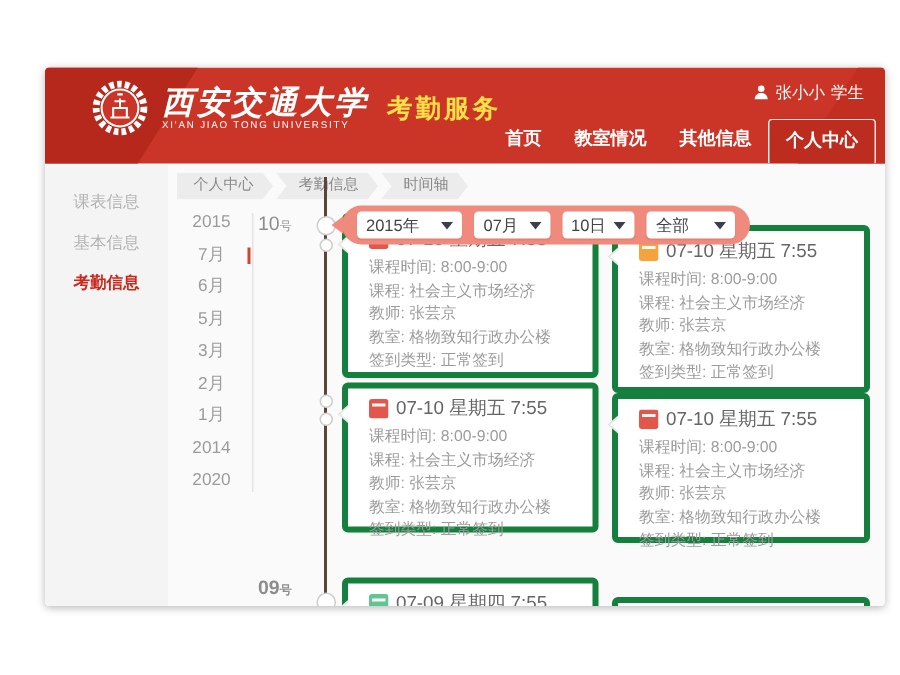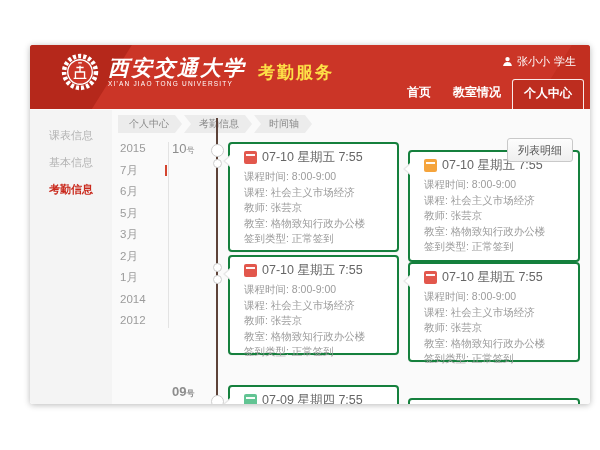--- a/index.html
+++ b/index.html
@@ -32,21 +32,21 @@
   .side .sitem.active{color:#c9291c;font-weight:bold;}
   .main{flex:1;position:relative;}
   
   .crumbs{position:absolute;left:6px;top:5px;display:flex;}
   .crumb{height:18px;line-height:18px;font-size:10px;color:#8a8a8a;background:#ececec;
          padding:0 13px 0 15px;margin-right:2px;
          clip-path:polygon(0 0,calc(100% - 7px) 0,100% 50%,calc(100% - 7px) 100%,0 100%,7px 50%);}
   .crumb:first-child{clip-path:polygon(0 0,calc(100% - 7px) 0,100% 50%,calc(100% - 7px) 100%,0 100%);
          padding-left:11px;}
   
-  .years{position:absolute;left:8px;top:28px;width:42px;text-align:left;}
+  .years{position:absolute;left:8px;top:28px;width:42px;text-align:center;}
   .yrow{font-size:11.5px;color:#9b9b9b;line-height:21.5px;position:relative;cursor:pointer;}
   .yrow .tick{position:absolute;right:-5px;top:5px;width:2px;height:11px;background:#d4442f;}
   .ysep{position:absolute;left:56px;top:32px;width:1px;height:186px;background:#e3e3e3;}
   
   .tline{position:absolute;left:104px;top:8px;bottom:0;width:2px;background:#5d4339;}
   .tdot{position:absolute;background:#fff;border:1px solid #cdcdcd;border-radius:50%;z-index:3;}
   .daylab{position:absolute;font-size:13px;color:#8d8d8d;}
   .daylab small{font-size:8px;}
   
   .filter{position:absolute;left:116px;top:27px;width:272px;height:26px;background:#ef8a7c;
@@ -57,21 +57,21 @@
   .sel{background:#fff;border-radius:3px;height:18px;display:flex;align-items:center;
        justify-content:space-between;padding:0 6px;font-size:11px;color:#444;cursor:pointer;
        box-shadow:0 1px 1px rgba(0,0,0,.08);}
   .sel .arr{width:0;height:0;border:4px solid transparent;border-top:5px solid #3a3f4a;
        margin-top:4px;margin-left:5px;}
   .w1{width:70px}.w2{width:46px}.w3{width:44px}.w4{width:56px}
   .listbtn{position:absolute;left:395px;top:28px;width:64px;height:22px;font-size:11px;color:#555;
        background:linear-gradient(#fdfdfd,#efefef);border:1px solid #c9c9c9;border-radius:3px;
        display:flex;align-items:center;justify-content:center;cursor:pointer;z-index:10;}
   
-  .card{position:absolute;background:#fff;border:2px solid #15803d;border-radius:4px;
+  .card{position:absolute;background:#fff;border:4px solid #15803d;border-radius:4px;
         padding:5px 10px 0 14px;box-sizing:border-box;box-shadow:0 1px 1px rgba(0,0,0,.03);z-index:2;}
   .card:before{content:"";position:absolute;left:-7px;top:11px;border:6px solid transparent;
         border-right:7px solid #e7e7e7;border-left:none;}
   .card:after{content:"";position:absolute;left:-5.5px;top:11px;border:6px solid transparent;
         border-right:7px solid #fff;border-left:none;}
   .chead{display:flex;align-items:center;gap:5px;margin-bottom:3px;}
   .cicon{width:13px;height:13px;border-radius:2px;flex-shrink:0;
         background-image:linear-gradient(rgba(255,255,255,.95),rgba(255,255,255,.95));
         background-size:9px 2px;background-position:2px 3px;background-repeat:no-repeat;}
   .cdate{font-size:12.5px;color:#666;white-space:nowrap;}
@@ -107,20 +107,21 @@
       <svg width="11" height="11" viewBox="0 0 12 12">
         <circle cx="6" cy="3.4" r="2.4" fill="#fff"></circle>
         <path d="M1.2 11c.4-3 2.3-4.4 4.8-4.4s4.4 1.4 4.8 4.4z" fill="#fff"></path>
       </svg>
       <span>张小小</span>
       <span>学生</span>
     </div>
     <div class="nav">
       <div class="item">首页</div>
       <div class="item">教室情况</div>
+      <div class="item">其他信息</div>
       <div class="item active">个人中心</div>
     </div>
   </div>
 
   <div class="content">
     <div class="side">
       <div class="sitem">课表信息</div>
       <div class="sitem">基本信息</div>
       <div class="sitem active">考勤信息</div>
     </div>
@@ -135,34 +136,51 @@
 
       <div class="years">
         <div class="yrow">2015</div>
         <div class="yrow"><span>7月</span><span class="tick"></span></div>
         <div class="yrow">6月</div>
         <div class="yrow">5月</div>
         <div class="yrow">3月</div>
         <div class="yrow">2月</div>
         <div class="yrow">1月</div>
         <div class="yrow">2014</div>
-        <div class="yrow">2012</div>
+        <div class="yrow">2020</div>
       </div>
       <div class="ysep"></div>
 
       <div class="tline"></div>
       <div class="daylab" style="left:60px;top:31px;"><span>10</span><small>号</small></div>
       <div class="daylab" style="left:60px;top:274px;font-weight:bold;"><span>09</span><small>号</small></div>
       <div class="tdot" style="left:99px;top:34px;width:11px;height:11px;"></div>
       <div class="tdot" style="left:101px;top:49px;width:7px;height:7px;"></div>
       <div class="tdot" style="left:101px;top:153px;width:7px;height:7px;"></div>
       <div class="tdot" style="left:101px;top:165px;width:7px;height:7px;"></div>
       <div class="tdot" style="left:99px;top:285px;width:11px;height:11px;"></div>
 
-      <div class="listbtn">列表明细</div>
+      <div class="filter">
+        <div class="sel w1">
+            <span>2015年</span>
+            <span class="arr"></span>
+          </div>
+        <div class="sel w2">
+            <span>07月</span>
+            <span class="arr"></span>
+          </div>
+        <div class="sel w3">
+            <span>10日</span>
+            <span class="arr"></span>
+          </div>
+        <div class="sel w4">
+            <span>全部</span>
+            <span class="arr"></span>
+          </div>
+      </div>
 
       <div class="card c1">
         <div class="chead">
             <span class="cicon" style="background-color: rgb(226, 87, 76);"></span>
             <span class="cdate">07-10 星期五 7:55</span>
           </div>
         <div class="f"><span>课程时间:</span> <span>8:00-9:00</span></div>
         <div class="f"><span>课程:</span> <span>社会主义市场经济</span></div>
         <div class="f"><span>教师:</span> <span>张芸京</span></div>
         <div class="f"><span>教室:</span> <span>格物致知行政办公楼</span></div>

